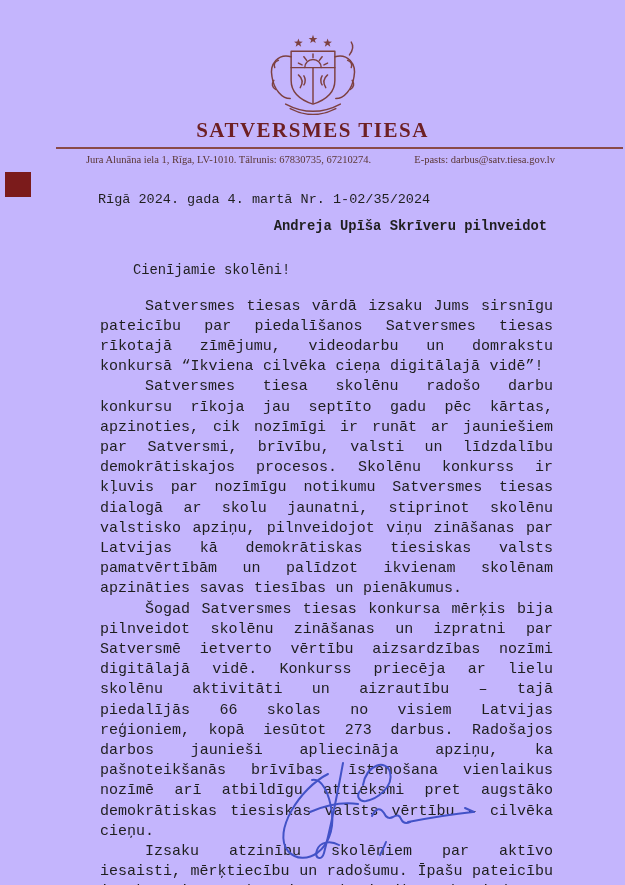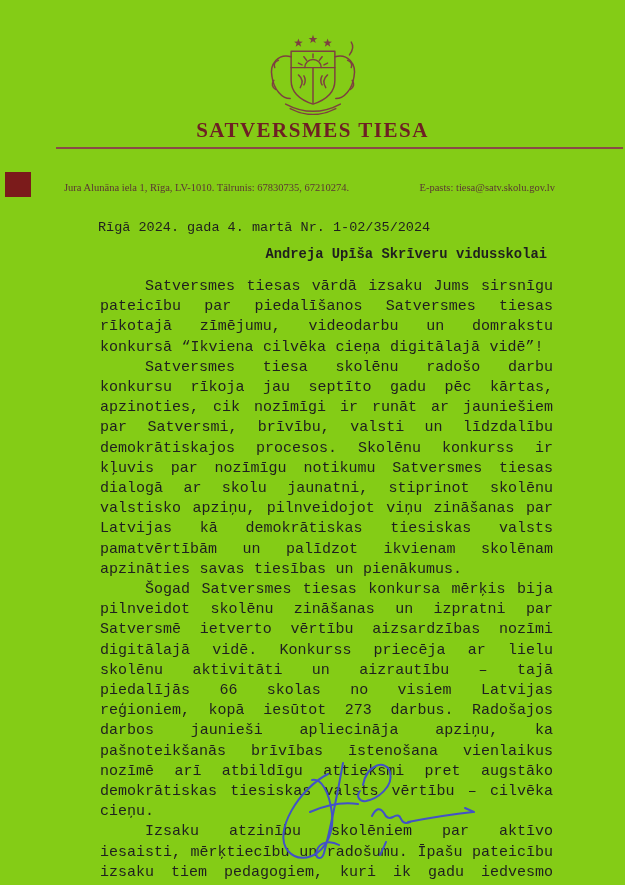--- a/index.html
+++ b/index.html
@@ -7,32 +7,32 @@
     --maroon-soft:#8a4a48;
     --brown:#5a3634;
     --ink:#1f1f1f;
     --sign-blue:#4252c7;
     --redaction:#7b1b1b;
   }
   *{margin:0;padding:0;box-sizing:border-box;}
   html,body{background:#e9e9e9;}
   body{font-family:"Liberation Serif","DejaVu Serif",serif;color:var(--ink);}
   .page{
-    position:relative;width:625px;height:885px;background:#84cc16;
+    position:relative;width:625px;height:885px;background:#c4b5fd;
     margin:0 auto;overflow:hidden;
   }
   .crest{display:flex;justify-content:center;padding-top:33px;}
   .org-title{
     text-align:center;font-size:21px;font-weight:bold;letter-spacing:1.5px;
     color:var(--maroon);margin-top:3px;
   }
   .divider{border:none;border-top:2px solid var(--maroon-soft);margin:4px 2px 0 56px;}
   .addr-row{
     display:flex;justify-content:space-between;align-items:center;
-    padding:5px 70px 0 64px;font-size:10.5px;color:var(--brown);margin-top:28px;
+    padding:5px 70px 0 86px;font-size:10.5px;color:var(--brown);
   }
   .redaction{
     position:absolute;left:5px;top:172px;width:26px;height:25px;
     background:var(--redaction);
   }
   .content{padding:0 72px 0 88px;font-family:Liberation Mono, monospace;}
   .dateline{margin:27px 0 0 10px;font-size:13.5px;}
   .recipient{margin:12px 6px 0 0;text-align:right;font-weight:bold;font-size:13.8px;}
   .salutation{font-size:13.8px;line-height:20.5px;text-indent:45px;}
   .salutation.first{margin-top:27px;}
@@ -85,28 +85,29 @@
         <path class="ln" d="M108,30 q6,2 4,8 M110,24 q6,-8 2,-14 M113,52 q4,6 -2,10"></path>
 
         <path class="ln" d="M40,78 Q70,94 100,78"></path>
         <path class="ln" d="M45,83 Q70,96 95,83"></path>
       </svg>
     </div>
     <h1 class="org-title">SATVERSMES TIESA</h1>
     <hr class="divider">
     <div class="addr-row">
       <span>Jura Alunāna iela 1, Rīga, LV-1010. Tālrunis: 67830735, 67210274.</span>
-      <span>E-pasts: tiesa@satv.skolu.gov.lv</span>
+      <span>E-pasts: darbus@satv.tiesa.gov.lv</span>
     </div>
   </header>
 
   <main class="content">
     <p class="dateline">Rīgā 2024. gada 4. martā Nr. 1-02/35/2024</p>
-    <p class="recipient">Andreja Upīša Skrīveru vidusskolai</p>
+    <p class="recipient">Andreja Upīša Skrīveru pilnveidot</p>
 
+    <p class="salutation first">Cienījamie skolēni!</p>
 
     <p class="body-par first">Satversmes tiesas vārdā izsaku Jums sirsnīgu pateicību par piedalīšanos Satversmes tiesas rīkotajā zīmējumu, videodarbu un domrakstu konkursā “Ikviena cilvēka cieņa digitālajā vidē”!</p>
     <p class="body-par">Satversmes tiesa skolēnu radošo darbu konkursu rīkoja jau septīto gadu pēc kārtas, apzinoties, cik nozīmīgi ir runāt ar jauniešiem par Satversmi, brīvību, valsti un līdzdalību demokrātiskajos procesos. Skolēnu konkurss ir kļuvis par nozīmīgu notikumu Satversmes tiesas dialogā ar skolu jaunatni, stiprinot skolēnu valstisko apziņu, pilnveidojot viņu zināšanas par Latvijas kā demokrātiskas tiesiskas valsts pamatvērtībām un palīdzot ikvienam skolēnam apzināties savas tiesības un pienākumus.</p>
     <p class="body-par">Šogad Satversmes tiesas konkursa mērķis bija pilnveidot skolēnu zināšanas un izpratni par Satversmē ietverto vērtību aizsardzības nozīmi digitālajā vidē. Konkurss priecēja ar lielu skolēnu aktivitāti un aizrautību – tajā piedalījās 66 skolas no visiem Latvijas reģioniem, kopā iesūtot 273 darbus. Radošajos darbos jaunieši apliecināja apziņu, ka pašnoteikšanās brīvības īstenošana vienlaikus nozīmē arī atbildīgu attieksmi pret augstāko demokrātiskas tiesiskas valsts vērtību – cilvēka cieņu.</p>
     <p class="body-par">Izsaku atzinību skolēniem par aktīvo iesaisti, mērķtiecību un radošumu. Īpašu pateicību izsaku tiem pedagogiem, kuri ik gadu iedvesmo savus skolēnus piedalīties mūsu radošo darbu konkursā, tādējādi padarot Satversmes izzināšanu par tradīciju! Esmu pārliecināts, ka zinātkārie, apņēmīgie un radošie jaunieši veidos Latviju par plaukstošu valsti, kurā ikviens ir vērtība!</p>
     <p class="body-par">Vēlu Jums enerģiju un iedvesmu turpmākajiem sasniegumiem!</p>
 
     <p class="closing">Patiesā cieņā</p>
     <div class="sign-row">
       <span class="sign-name">Aldis Laviņš</span>

